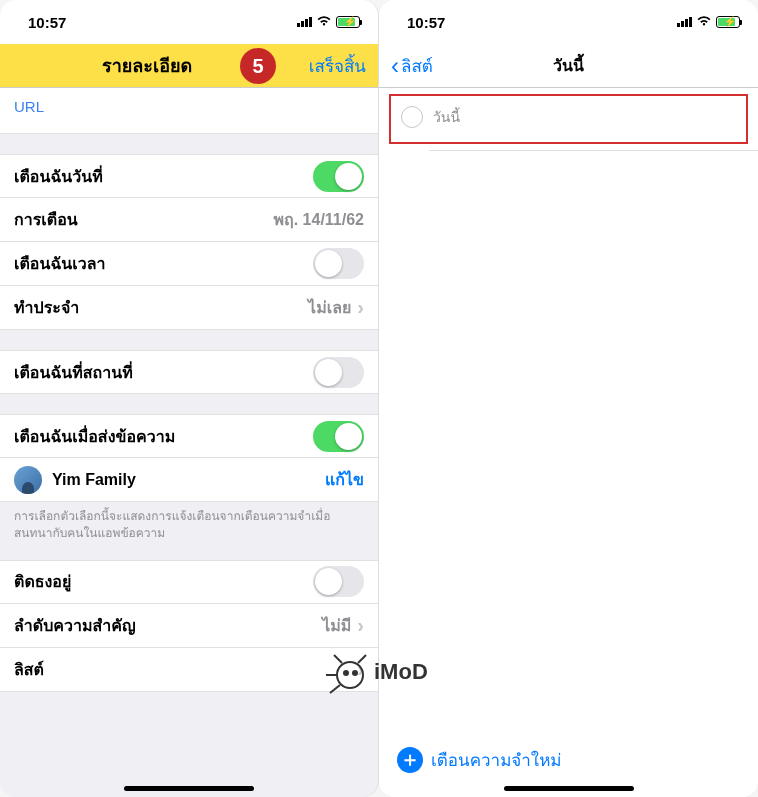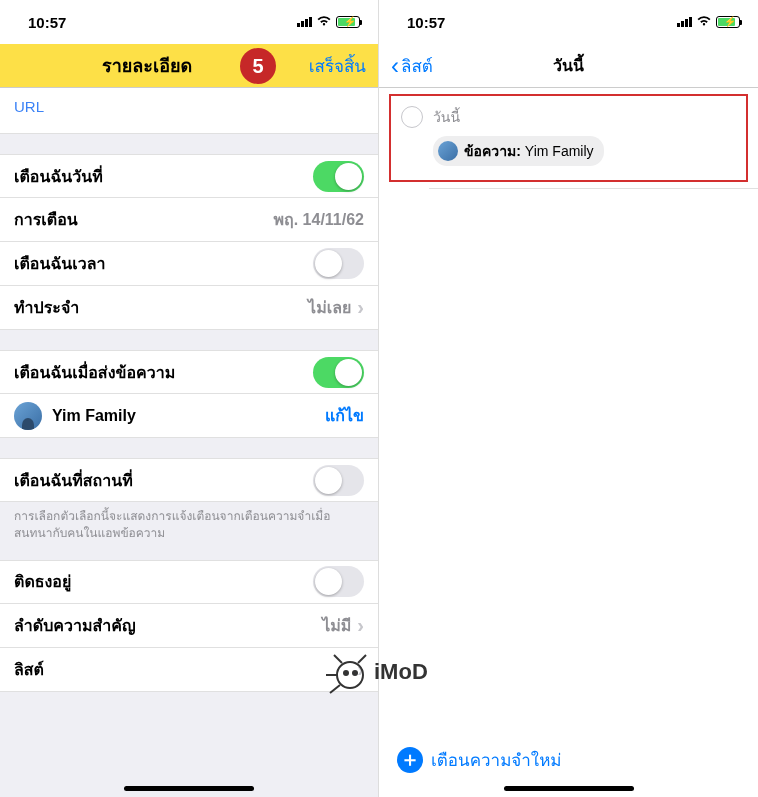--- a/index.html
+++ b/index.html
@@ -10,20 +10,21 @@
       height: 797px;
       display: flex;
       position: relative;
     }
     .phone {
       width: 379px;
       height: 797px;
       background: #fff;
       position: relative;
       overflow: hidden;
+      border-radius: 16px;
     }
     .phone.left { background: #efeff4; border-right: 1px solid #ddd; }
     .phone.right { background: #fff; }
 
     
     .status-bar {
       height: 44px;
       display: flex;
       align-items: center;
       justify-content: space-between;
@@ -243,38 +244,38 @@
     </div>
     <div class="row">
       <span class="label">ทำประจำ</span>
       <span class="value">ไม่เลย</span>
       <span class="chev-r">›</span>
     </div>
   </div>
 
   <div class="section">
     <div class="row first">
+      <span class="label">เตือนฉันที่สถานที่</span>
+      <div class="toggle off">
+          <div class="knob"></div>
+        </div>
+    </div>
+  </div>
+
+  <div class="section">
+    <div class="row first">
       <span class="label">เตือนฉันเมื่อส่งข้อความ</span>
       <div class="toggle on">
           <div class="knob"></div>
         </div>
     </div>
     <div class="row">
       <div class="avatar"></div>
       <span class="label">Yim Family</span>
       <span class="edit-link">แก้ไข</span>
-    </div>
-  </div>
-
-  <div class="section">
-    <div class="row first">
-      <span class="label">เตือนฉันที่สถานที่</span>
-      <div class="toggle off">
-          <div class="knob"></div>
-        </div>
     </div>
   </div>
   <div class="footer-note">การเลือกตัวเลือกนี้จะแสดงการแจ้งเตือนจากเตือนความจำเมื่อสนทนากับคนในแอพข้อความ</div>
 
   <div class="section" style="margin-top:8px;">
     <div class="row first">
       <span class="label">ติดธงอยู่</span>
       <div class="toggle off">
           <div class="knob"></div>
         </div>
@@ -321,24 +322,20 @@
       <span>ลิสต์</span>
     </span>
     <span class="nav-title">วันนี้</span>
   </div>
 
   <div class="reminder-card">
     <div class="reminder-row">
       <div class="circle"></div>
       <div class="reminder-body">
         <div class="reminder-sub">วันนี้</div>
-        <div class="chip">
-          <span class="mini-avatar"></span>
-          <span><b>ข้อความ:</b> <span>Yim Family</span></span>
-        </div>
       </div>
     </div>
   </div>
   <div style="border-bottom:0.5px solid #e0e0e0; margin:0 0 0 50px;"></div>
 
   <div class="bottom-bar">
     <div class="plus-circle">＋</div>
     <span class="new-reminder">เตือนความจำใหม่</span>
   </div>
 

